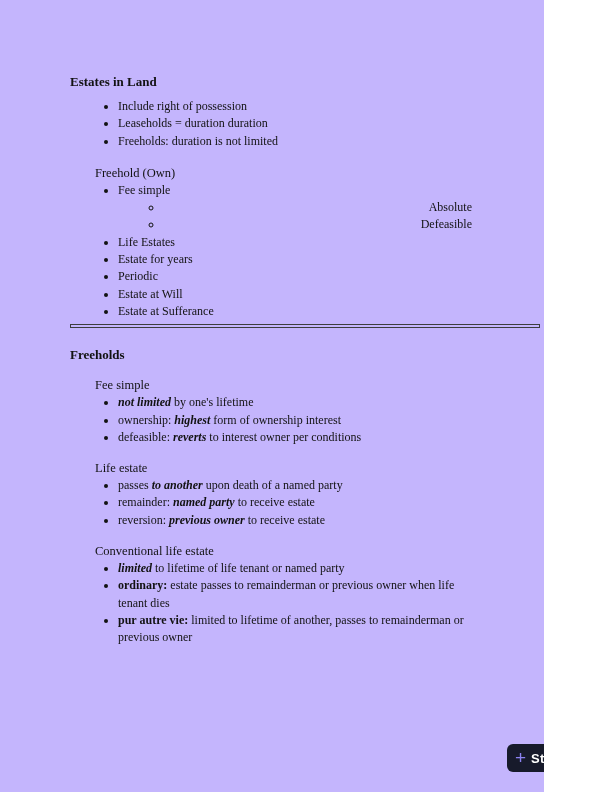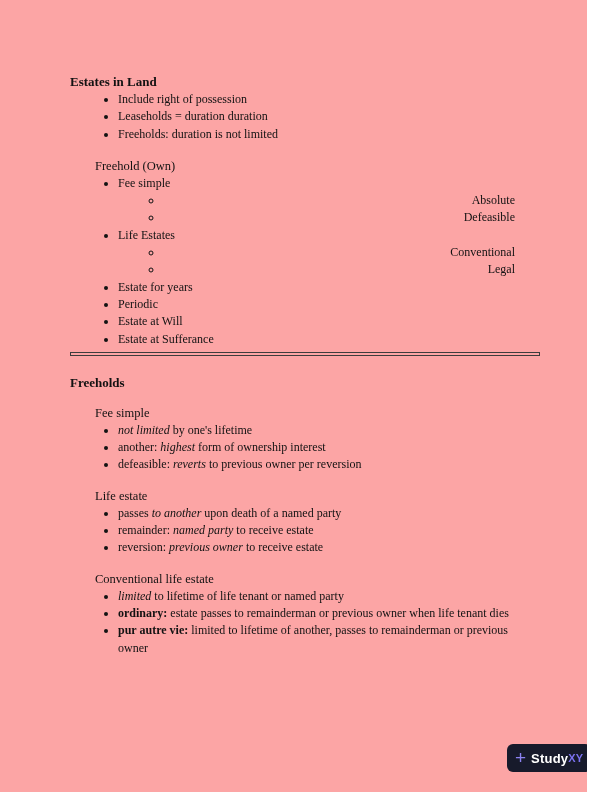--- a/index.html
+++ b/index.html
@@ -1,20 +1,20 @@
 <!DOCTYPE html>
 <html><head>
 <meta charset="utf-8">
 <style>
   html, body { margin:0; padding:0; background:#fff; }
   .page {
     position: relative;
-    width: 587px;
+    width: 544px;
     height: 792px;
-    background: #fca5a5;
+    background: #c4b5fd;
     font-family: "Liberation Serif", "DejaVu Serif", serif;
     color: #121212;
     box-sizing: border-box;
     padding-top: 73px;
     overflow: hidden;
   }
   .h-top {
     font-size: 13px;
     font-weight: bold;
     line-height: 17px;
@@ -28,31 +28,31 @@
   }
   .h-sub.after-rule { margin-top: 14px; }
   .h-freeholds { margin-top: 18px; }
   ul.l1 {
     list-style: disc;
     margin: 0 72px 0 0;
     padding: 0 0 0 118px;
     font-size: 12px;
     line-height: 17.3px;
   }
-  ul.l1.intro { margin-top: 1px; }
+  ul.l1.intro { margin-top: 8px; }
   ul.l2 {
     list-style: circle;
     margin: 0;
     padding: 0 0 0 45px;
     font-size: 12px;
     line-height: 17.3px;
     text-align: right;
   }
   li { padding: 0; }
-  .seg-em { font-weight: normal; font-style: italic; }
+  .seg-em { font-weight: bold; font-style: italic; }
   .seg-strong { font-weight: bold; }
   .divider {
     margin: 4px 0 0 70px;
     width: 470px;
     height: 4px;
     box-sizing: border-box;
     border: 1px solid #3d3d3d;
     background: transparent;
   }
   .brand-badge {
@@ -100,43 +100,39 @@
 
   <div class="h-sub">Freehold (Own)</div>
   <ul class="l1">
     <li><span>Fee simple</span>
       <ul class="l2">
         <li><span>Absolute</span></li>
         <li><span>Defeasible</span></li>
       </ul>
     </li>
     <li><span>Life Estates</span>
-      <ul class="l2">
-        <li><span>Conventional</span></li>
-        <li><span>Legal</span></li>
-      </ul>
     </li>
   </ul>
 
   <ul class="l1">
     <li><span>Estate for years</span></li>
     <li><span>Periodic</span></li>
     <li><span>Estate at Will</span></li>
     <li><span>Estate at Sufferance</span></li>
   </ul>
 
   <div class="divider"></div>
 
   <div class="h-top h-freeholds">Freeholds</div>
 
   <div class="h-sub after-rule">Fee simple</div>
   <ul class="l1">
     <li><span></span><span class="seg-em">not limited</span><span> by one's lifetime</span></li>
-    <li><span>another: </span><span class="seg-em">highest</span><span> form of ownership interest</span></li>
-    <li><span>defeasible: </span><span class="seg-em">reverts</span><span> to previous owner per reversion</span></li>
+    <li><span>ownership: </span><span class="seg-em">highest</span><span> form of ownership interest</span></li>
+    <li><span>defeasible: </span><span class="seg-em">reverts</span><span> to interest owner per conditions</span></li>
   </ul>
 
   <div class="h-sub after-rule">Life estate</div>
   <ul class="l1">
     <li><span>passes </span><span class="seg-em">to another</span><span> upon death of a named party</span></li>
     <li><span>remainder: </span><span class="seg-em">named party</span><span> to receive estate</span></li>
     <li><span>reversion: </span><span class="seg-em">previous owner</span><span> to receive estate</span></li>
   </ul>
 
   <div class="h-sub after-rule">Conventional life estate</div>

